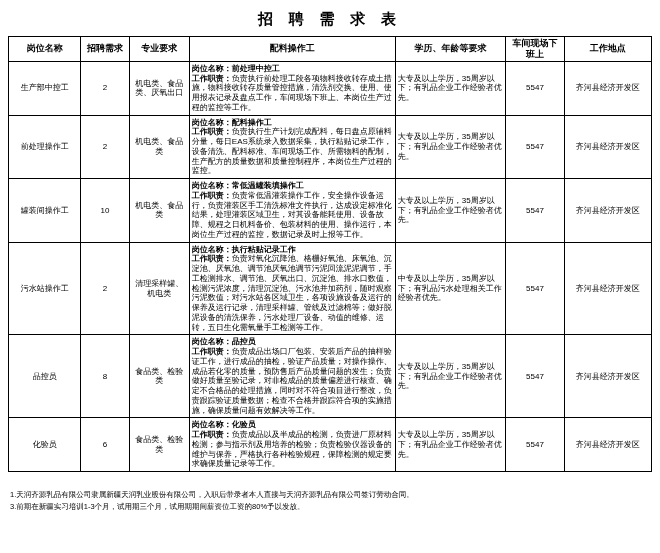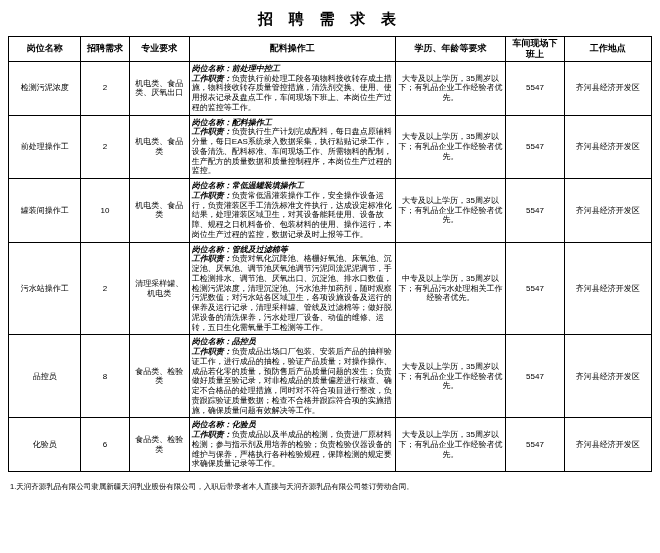--- a/index.html
+++ b/index.html
@@ -49,29 +49,28 @@
     padding: 1px 2px;
   }
   td.c-name, td.c-num, td.c-major, td.c-edu, td.c-pay, td.c-loc {
     text-align: center;
   }
   td.c-desc {
     text-align: left;
     padding: 2px 3px;
   }
   td.c-edu {
-    text-align: center;
+    text-align: left;
     padding: 2px 3px;
   }
   .desc-head {
     font-weight: bold;
-    font-style: italic;
   }
   .notes {
-    margin-top: 9px;
+    margin-top: 17px;
     font-size: 7.5px;
     line-height: 1.5;
     padding-left: 2px;
   }
   .notes div {
     margin-bottom: 1px;
   }
 </style>
 </head>
 <body>
@@ -96,21 +95,21 @@
         <th>招聘需求</th>
         <th>专业要求</th>
         <th>配料操作工</th>
         <th>学历、年龄等要求</th>
         <th>车间现场下班上</th>
         <th>工作地点</th>
       </tr>
     </thead>
     <tbody>
       <tr>
-        <td class="c-name">检测污泥浓度</td>
+        <td class="c-name">生产部中控工</td>
         <td class="c-num">2</td>
         <td class="c-major">机电类、食品类、厌氧出口</td>
         <td class="c-desc"><span class="desc-head">岗位名称：</span><span class="desc-head">前处理中控工</span><br><span class="desc-head">工作职责：</span><span>负责执行前处理工段各项物料接收转存成土措施，物料接收转存质量管控措施，清洗剂交换、使用、使用报表记录及盘点工作，车间现场下班上、本岗位生产过程的监控等工作。</span></td>
         <td class="c-edu">大专及以上学历，35周岁以下；有乳品企业工作经验者优先。</td>
         <td class="c-pay">5547</td>
         <td class="c-loc">齐河县经济开发区</td>
       </tr>
       <tr>
         <td class="c-name">前处理操作工</td>
         <td class="c-num">2</td>
@@ -126,21 +125,21 @@
         <td class="c-major">机电类、食品类</td>
         <td class="c-desc"><span class="desc-head">岗位名称：</span><span class="desc-head">常低温罐装填操作工</span><br><span class="desc-head">工作职责：</span><span>负责常低温灌装操作工作，安全操作设备运行，负责灌装区手工清洗标准文件执行，达成设定标准化结果，处理灌装区域卫生，对其设备能耗使用、设备故障、规程之日机料备价、包装材料的使用、操作运行，本岗位生产过程的监控，数据记录及时上报等工作。</span></td>
         <td class="c-edu">大专及以上学历，35周岁以下；有乳品企业工作经验者优先。</td>
         <td class="c-pay">5547</td>
         <td class="c-loc">齐河县经济开发区</td>
       </tr>
       <tr>
         <td class="c-name">污水站操作工</td>
         <td class="c-num">2</td>
         <td class="c-major">清理采样罐、机电类</td>
-        <td class="c-desc"><span class="desc-head">岗位名称：</span><span class="desc-head">管线及过滤棉等</span><br><span class="desc-head">工作职责：</span><span>负责对氧化沉降池、格栅好氧池、床氧池、沉淀池、厌氧池、调节池厌氧池调节污泥回流泥泥调节，手工检测排水、调节池、厌氧出口、沉淀池、排水口数值，检测污泥浓度，清理沉淀池、污水池并加药剂，随时观察污泥数值；对污水站各区域卫生，各项设施设备及运行的保养及运行记录，清理采样罐、管线及过滤棉等；做好脱泥设备的清洗保养，污水处理厂设备、动值的维修、运转，五日生化需氧量手工检测等工作。</span></td>
+        <td class="c-desc"><span class="desc-head">岗位名称：</span><span class="desc-head">执行粘贴记录工作</span><br><span class="desc-head">工作职责：</span><span>负责对氧化沉降池、格栅好氧池、床氧池、沉淀池、厌氧池、调节池厌氧池调节污泥回流泥泥调节，手工检测排水、调节池、厌氧出口、沉淀池、排水口数值，检测污泥浓度，清理沉淀池、污水池并加药剂，随时观察污泥数值；对污水站各区域卫生，各项设施设备及运行的保养及运行记录，清理采样罐、管线及过滤棉等；做好脱泥设备的清洗保养，污水处理厂设备、动值的维修、运转，五日生化需氧量手工检测等工作。</span></td>
         <td class="c-edu">中专及以上学历，35周岁以下；有乳品污水处理相关工作经验者优先。</td>
         <td class="c-pay">5547</td>
         <td class="c-loc">齐河县经济开发区</td>
       </tr>
       <tr>
         <td class="c-name">品控员</td>
         <td class="c-num">8</td>
         <td class="c-major">食品类、检验类</td>
         <td class="c-desc"><span class="desc-head">岗位名称：</span><span class="desc-head">品控员</span><br><span class="desc-head">工作职责：</span><span>负责成品出场口厂包装、安装后产品的抽样验证工作，进行成品的抽检，验证产品质量；对操作操作、成品若化零的质量，预防售后产品质量问题的发生；负责做好质量至验记录，对非检成品的质量偏差进行核查、确定不合格品的处理措施，同时对不符合项目进行整改，负责跟踪验证质量数据；检查不合格并跟踪符合项的实施措施，确保质量问题有效解决等工作。</span></td>
         <td class="c-edu">大专及以上学历，35周岁以下；有乳品企业工作经验者优先。</td>
@@ -154,15 +153,16 @@
         <td class="c-desc"><span class="desc-head">岗位名称：</span><span class="desc-head">化验员</span><br><span class="desc-head">工作职责：</span><span>负责成品以及半成品的检测，负责进厂原材料检测；参与指示剂及用培养的检验；负责检验仪器设备的维护与保养，严格执行各种检验规程，保障检测的规定要求确保质量记录等工作。</span></td>
         <td class="c-edu">大专及以上学历，35周岁以下；有乳品企业工作经验者优先。</td>
         <td class="c-pay">5547</td>
         <td class="c-loc">齐河县经济开发区</td>
       </tr>
     </tbody>
   </table>
 
   <div class="notes">
     <div>1.天润齐源乳品有限公司隶属新疆天润乳业股份有限公司，入职后带录者本人直接与天润齐源乳品有限公司签订劳动合同。</div>
+    <div>3.前期在新疆实习培训1-3个月，试用期三个月，试用期期间薪资位工资的80%予以发放。</div>
   </div>
 
 </div>
 
 </body></html>

